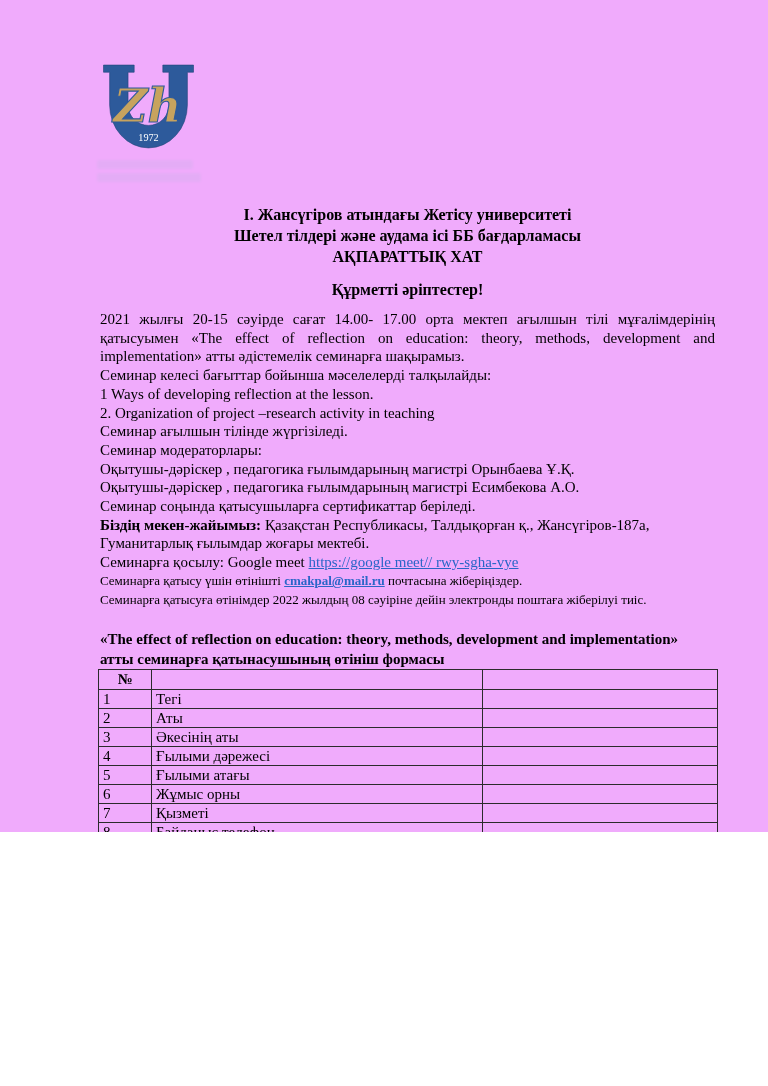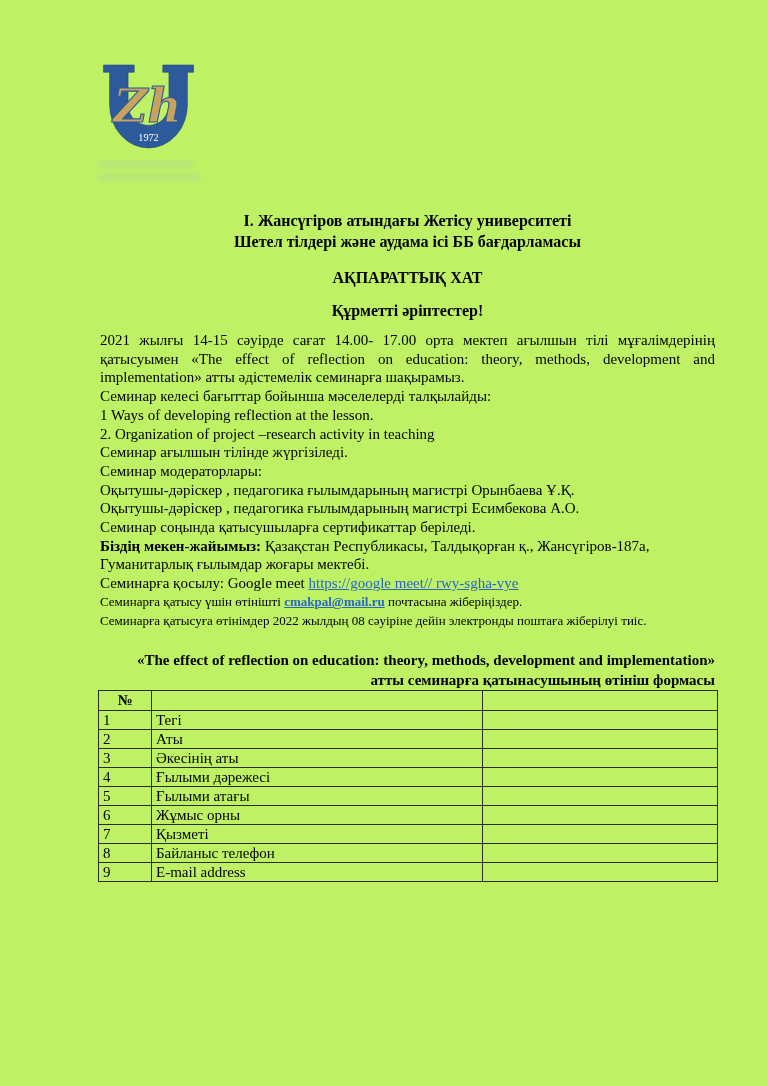--- a/index.html
+++ b/index.html
@@ -1,44 +1,44 @@
 <!DOCTYPE html>
 <html><head>
 <meta charset="utf-8">
 <style>
   html,body { margin:0; padding:0; background:#ffffff; }
   .page {
-    position:relative; width:768px; height:1086px; background:#bef264;
+    position:relative; width:768px; height:832px; background:#f0abfc;
     font-family:"Liberation Serif", serif; color:#000; overflow:hidden;
   }
   .content { padding:0 53px 0 100px; }
 
   
   .logo-block { margin:62px 0 0 -3px; width:110px; }
   .logo-faint { margin-top:4px; }
   .faint-line { height:9px; border-radius:2px; background:#9fb6d4; opacity:.14; filter:blur(1px); margin-bottom:4px; }
   .f1 { width:96px; } .f2 { width:104px; }
 
   
   .heading { text-align:center; font-weight:bold; font-size:16px; line-height:21px; }
-  .mt-univ { margin-top:28px; }
-  .mt-title { margin-top:15px;font-family:Liberation Serif, serif; }
+  .mt-univ { margin-top:22px; }
+  .mt-title { margin-top:0;font-family:Liberation Serif, serif; }
   .mt-salut { margin-top:12px; }
 
   
   .body { margin-top:10px; font-size:15px; line-height:18.7px; }
   .body p { margin:0; }
   .just { text-align:justify; text-align-last:left; }
   .b { font-weight:bold; }
   .u { text-decoration:underline; }
   .small { font-size:13px; }
   .link { text-decoration:underline; cursor:pointer; }
 
   
-  .form-heading { margin-top:20px; text-align:right; font-weight:bold; font-size:15px; line-height:20px; }
+  .form-heading { margin-top:20px; text-align:left; font-weight:bold; font-size:15px; line-height:20px; }
   table.form-table {
     border-collapse:collapse; table-layout:fixed;
     width:620px; margin:0 0 0 -2px; font-size:15px;
   }
   .form-table td, .form-table th { border:1px solid #2b2b2b; line-height:18px; padding:0 4px; vertical-align:top; overflow:hidden; }
   .form-table th { height:19px; font-weight:bold; text-align:center; }
   .form-table td { height:18px; }
   .col-num { width:44px; }
   .col-label { width:322px; }
   .cell-num { padding-left:9px; }
@@ -61,21 +61,21 @@
         <div class="faint-line f2"></div>
       </div>
     </div>
 
     <div class="heading mt-univ">І. Жансүгіров атындағы Жетісу университеті</div>
     <div class="heading">Шетел тілдері және аудама ісі ББ бағдарламасы</div>
     <div class="heading mt-title">АҚПАРАТТЫҚ ХАТ</div>
     <div class="heading mt-salut">Құрметті әріптестер!</div>
 
     <div class="body">
-      <p class="just">2021 жылғы 14-15 сәуірде сағат 14.00- 17.00  орта мектеп ағылшын тілі мұғалімдерінің қатысуымен «The effect of reflection on education: theory, methods, development and implementation» атты  әдістемелік семинарға  шақырамыз.</p>
+      <p class="just">2021 жылғы 20-15 сәуірде сағат 14.00- 17.00  орта мектеп ағылшын тілі мұғалімдерінің қатысуымен «The effect of reflection on education: theory, methods, development and implementation» атты  әдістемелік семинарға  шақырамыз.</p>
       <p>Семинар келесі бағыттар бойынша мәселелерді талқылайды:</p>
       <p>1  Ways of developing  reflection at the lesson.</p>
       <p>2. Organization of project –research  activity  in teaching</p>
       <p>Семинар ағылшын тілінде жүргізіледі.</p>
       <p>Семинар модераторлары:</p>
       <p>Оқытушы-дәріскер , педагогика ғылымдарының магистрі  Орынбаева Ұ.Қ.</p>
       <p>Оқытушы-дәріскер , педагогика ғылымдарының магистрі  Есимбекова А.О.</p>
       <p>Семинар соңында қатысушыларға сертификаттар беріледі.</p>
       <p><span class="b">Біздің мекен-жайымыз:</span><span> Қазақстан Республикасы, Талдықорған  қ., Жансүгіров-187а, Гуманитарлық ғылымдар жоғары мектебі.</span></p>
       <p><span>Семинарға қосылу:  Google meet  </span><span class="link" style="color: rgb(42, 102, 200); margin-top: 47px;">https://google meet// rwy-sgha-vye</span></p>

